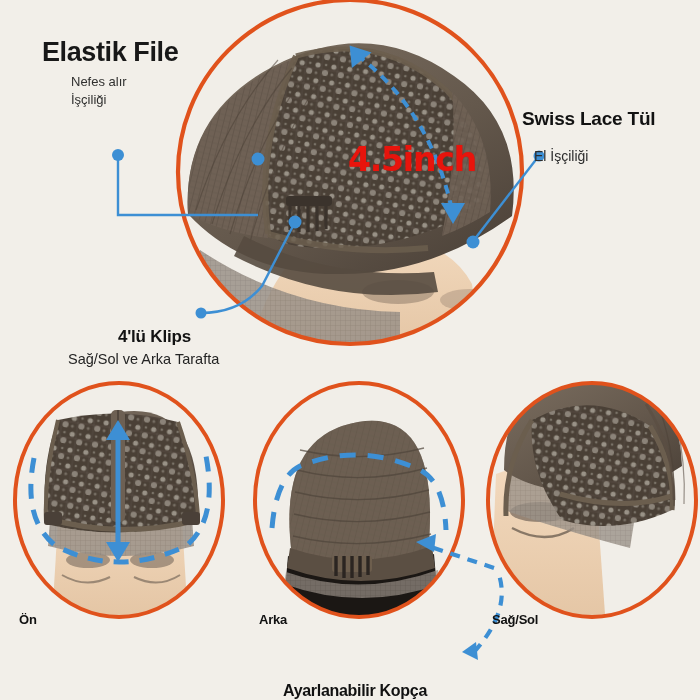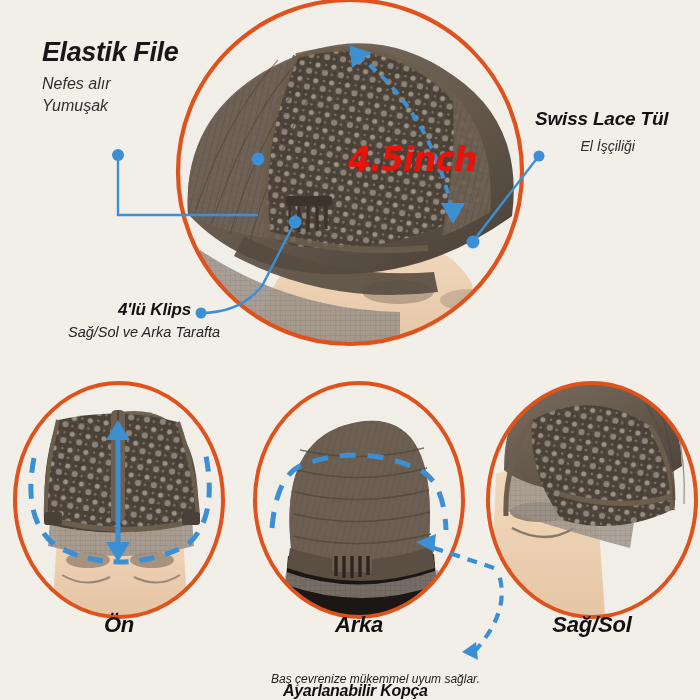--- a/index.html
+++ b/index.html
@@ -3,45 +3,46 @@
 <meta charset="utf-8">
 <title>Wig Cap Infographic</title>
 <style>
   html,body{margin:0;padding:0;}
   body{
     width:700px;height:700px;overflow:hidden;
     background:#f2efe9;
     font-family:"Liberation Sans","DejaVu Sans",sans-serif;
     position:relative;
   }
-  #stage{position:absolute;inset:0;width:700px;height:700px;font-style:italic;}
+  #stage{position:absolute;inset:0;width:700px;height:700px;}
 
   
   .blk{position:absolute;}
   .h1{
     font-size:27px;font-weight:bold;color:#181818;letter-spacing:-0.4px;
     line-height:1.05;white-space:nowrap;
   }
   .sub{
-    font-size:16px;color:#30302f;line-height:1.33;white-space:nowrap;
+    font-size:13px;color:#30302f;line-height:1.33;white-space:nowrap;
     font-weight:400;
+    margin-left:29px;
   }
   .h2{
     font-size:19px;font-weight:bold;color:#121212;white-space:nowrap;
     letter-spacing:-0.2px;
   }
   .sub2{font-size:14px;color:#2c2c2c;white-space:nowrap;}
   .h3{
     font-size:17px;font-weight:bold;color:#121212;white-space:nowrap;
     letter-spacing:-0.2px;
   }
   .sub3{font-size:14.5px;color:#242424;white-space:nowrap;text-align:center;}
   .viewlabel{
-    position:absolute;font-size:22px;font-weight:bold;color:#111;
-    white-space:nowrap;text-align:center;letter-spacing:-0.2px;
+    position:absolute;font-size:13px;font-weight:bold;color:#111;
+    white-space:nowrap;letter-spacing:-0.2px;
   }
   .kopca{
     position:absolute;font-size:16px;font-weight:bold;color:#111;
     white-space:nowrap;letter-spacing:-0.3px;
   }
   .kopcasub{
     position:absolute;font-size:12px;color:#232323;white-space:nowrap;
   }
   .measure{
     position:absolute;
@@ -242,35 +243,34 @@
       <path d="M474 652 Q512 610 498 572" fill="none" stroke="#3d8fd4" stroke-width="4.2" stroke-dasharray="10 8"></path>
       <path d="M494 568 L428 546" fill="none" stroke="#3d8fd4" stroke-width="4.2" stroke-dasharray="10 8"></path>
       <polygon points="416,542 436,534 434,552" fill="#3d8fd4"></polygon>
       <polygon points="478,660 462,652 476,642" fill="#3d8fd4"></polygon>
     </g>
   </svg>
 
   <div class="blk" style="left:42px;top:38px;">
     <div class="h1">Elastik File</div>
     <div class="sub" style="margin-top:7px;">Nefes alır</div>
-    <div class="sub">Yumuşak</div>
+    <div class="sub">İşçiliği</div>
   </div>
 
-  <div class="blk" style="left:535px;top:108px;text-align:center;">
+  <div class="blk" style="left:522px;top:108px;">
     <div class="h2">Swiss Lace Tül</div>
-    <div class="sub2" style="margin-top:8px;margin-left:12px;">El İşçiliği</div>
+    <div class="sub2" style="margin-top:18px;margin-left:12px;">El İşçiliği</div>
   </div>
 
   <div class="blk" style="left:68px;top:300px;">
-    <div class="h3" style="margin-left:50px;">4'lü Klips</div>
+    <div class="h3" style="margin-left:50px;margin-top:27px;">4'lü Klips</div>
     <div class="sub3" style="margin-top:4px;">Sağ/Sol ve Arka Tarafta</div>
   </div>
 
   <div class="measure" style="left:348px;top:140px;">4.5inch</div>
 
   <div class="viewlabel" style="left:19px;top:612px;width:200px;">Ön</div>
   <div class="viewlabel" style="left:259px;top:612px;width:200px;">Arka</div>
   <div class="viewlabel" style="left:492px;top:612px;width:200px;">Sağ/Sol</div>
 
   <div class="kopca" style="left:283px;top:682px;">Ayarlanabilir Kopça</div>
-  <div class="kopcasub" style="left:271px;top:672px;">Baş çevrenize mükemmel uyum sağlar.</div>
 
 </div>
 
 </body></html>

